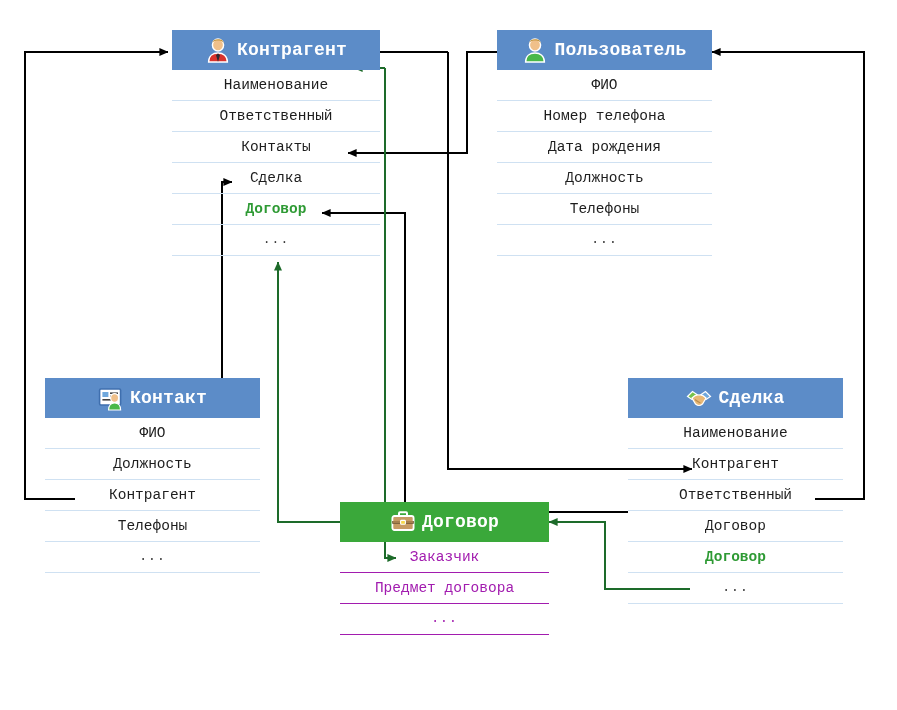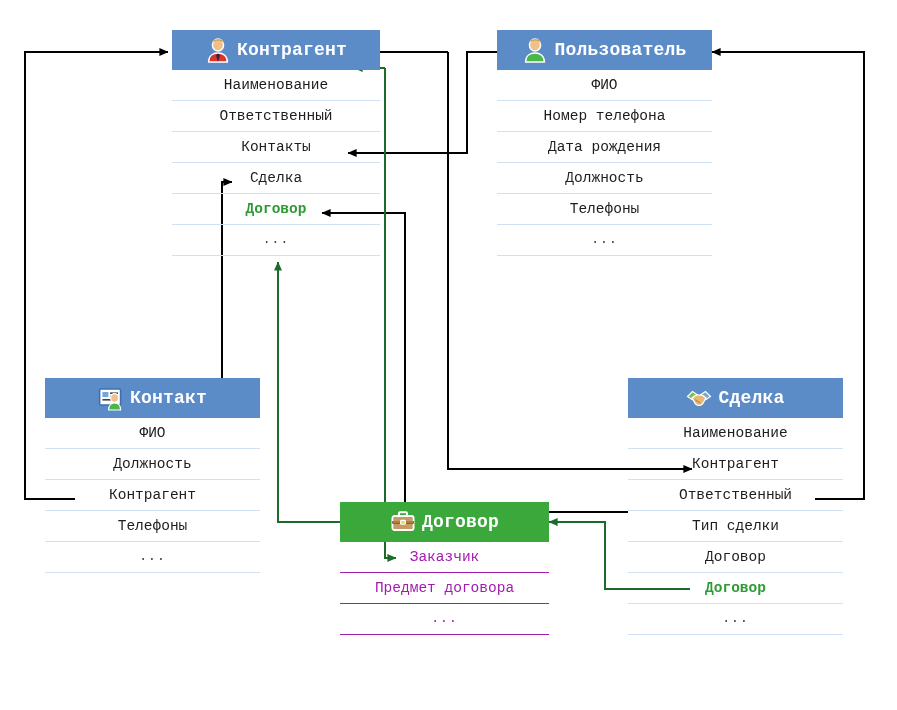--- a/index.html
+++ b/index.html
@@ -158,21 +158,20 @@
             <path d="M6 13 q4-4 7-3 q3-1 7 3 l-3.5 6 q-3.5 3-7 0z" fill="#e8b876" stroke="#fff" stroke-width="1.2"></path>
             <path d="M9 14.5 q3 2.5 5.5 3.5" stroke="#b98c4e" stroke-width="1.1" fill="none"></path>
           </svg>
         </span>
         <span>Сделка</span>
       </div>
       <div class="rows">
         <div class="row">Наименование</div>
         <div class="row">Контрагент</div>
         <div class="row">Ответственный</div>
-        <div class="row">Тип сделки</div>
         <div class="row">Договор</div>
         <div class="row green">Договор</div>
         <div class="row ell">...</div>
       </div>
     </div>
   </div>
 
   <div class="entity green-e" style="left:340px;top:502px;width:209px;">
     <div class="shadow"></div>
     <div class="card">

